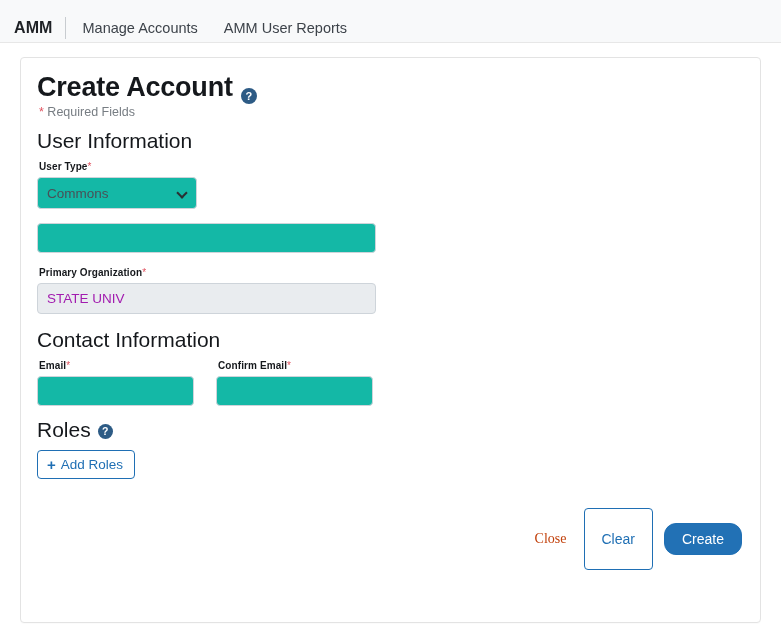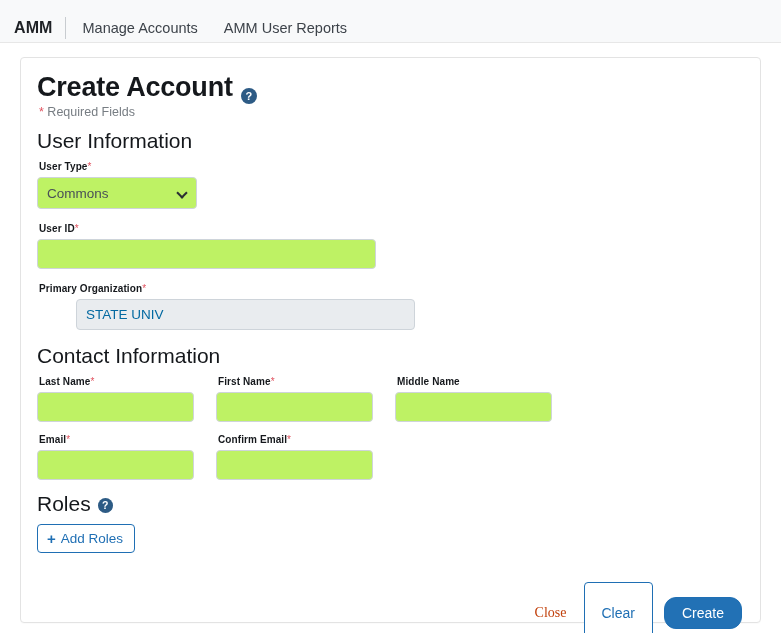--- a/index.html
+++ b/index.html
@@ -109,33 +109,32 @@
     font-weight: bold;
     color: #15181c;
     margin: 0 0 5px 2px;
     letter-spacing: .1px;
   }
   .inp {
     display: block;
     height: 30px;
     border: 1px solid #ced4da;
     border-radius: 4px;
-    background: #bef264;
+    background: #14b8a6;
     font-family: "Liberation Sans", sans-serif;
     font-size: 13.5px;
     color: #495057;
     padding: 0 9px;
     width: 339px;
     outline: none;
   }
   .inp.disabled {
     background: #e9ecef;
-    color: #0369a1;
+    color: #a21caf;
     height: 31px;
-    margin-left: 39px;
   }
   .inp.sel {
     width: 160px;
     height: 32px;
     appearance: none;
     -webkit-appearance: none;
     padding-right: 26px;
     cursor: pointer;
   }
   .sel-wrap { position: relative; display: inline-block; }
@@ -237,54 +236,33 @@
       <label class="flabel">
         <span>User Type</span><span class="ast">*</span>
       </label>
       <span class="sel-wrap">
         <input class="inp sel" readonly="" value="Commons" style="">
         <span class="sel-chev"></span>
       </span>
     </div>
 
     <div class="field">
-      <label class="flabel">
-        <span>User ID</span><span class="ast">*</span>
-      </label>
       <input class="inp" type="text" value="" style="">
     </div>
 
     <div class="field">
       <label class="flabel">
         <span>Primary Organization</span><span class="ast">*</span>
       </label>
       <input class="inp disabled" type="text" disabled="" value="STATE UNIV" style="">
     </div>
 
     
     <h2 class="section-title">Contact Information</h2>
 
-    <div class="row">
-      <div class="col">
-        <label class="flabel">
-          <span>Last Name</span><span class="ast">*</span>
-        </label>
-        <input class="inp" type="text" value="" style="">
-      </div>
-      <div class="col">
-        <label class="flabel">
-          <span>First Name</span><span class="ast">*</span>
-        </label>
-        <input class="inp" type="text" value="" style="">
-      </div>
-      <div class="col wide">
-        <label class="flabel">Middle Name</label>
-        <input class="inp" type="text" value="" style="">
-      </div>
-    </div>
 
     <div class="row">
       <div class="col">
         <label class="flabel">
           <span>Email</span><span class="ast">*</span>
         </label>
         <input class="inp" type="text" value="" style="">
       </div>
       <div class="col">
         <label class="flabel">

